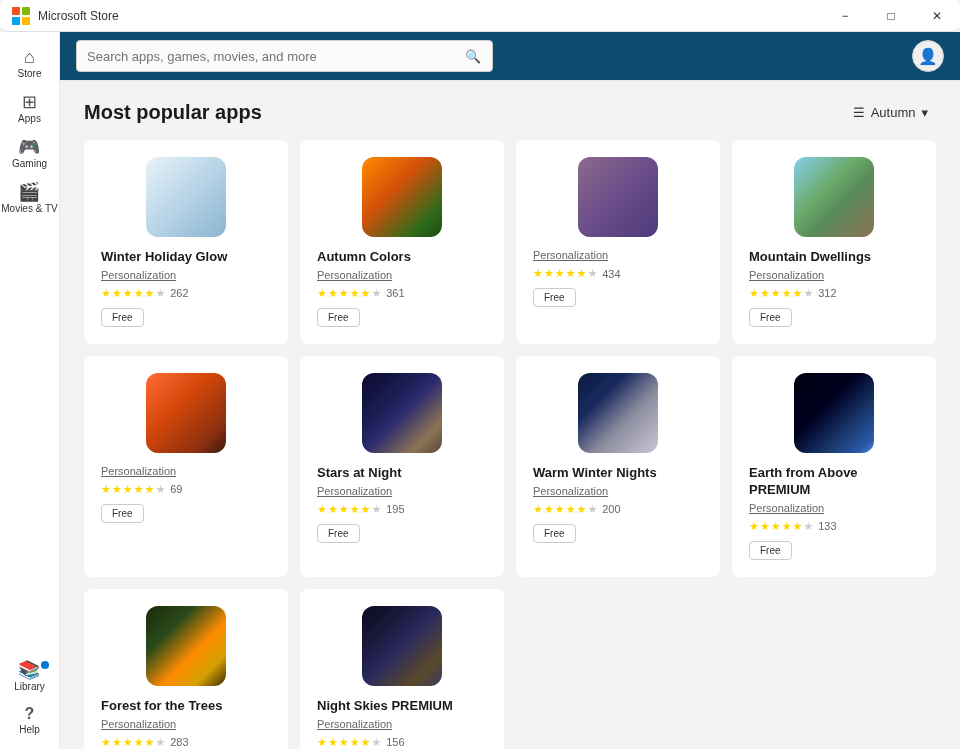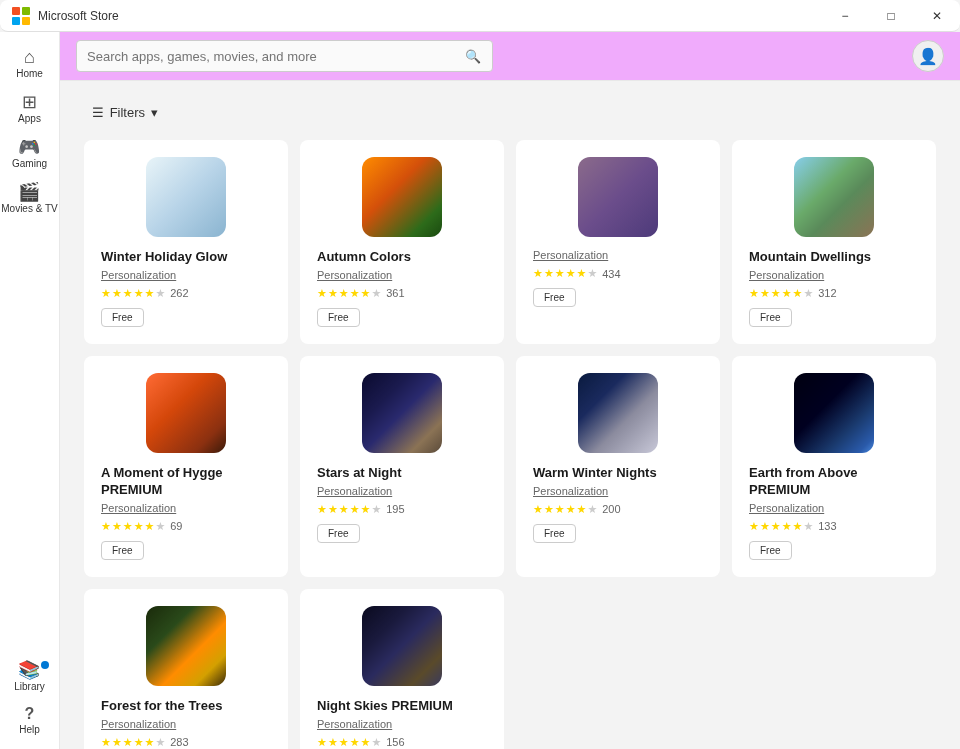--- a/index.html
+++ b/index.html
@@ -124,21 +124,21 @@
       flex: 1;
       display: flex;
       flex-direction: column;
       overflow: hidden;
     }
 
     
     .header-bar {
       display: flex;
       align-items: center;
-      background: #f0abfc;
+      background: #0c4a6e;
       padding: 8px 16px;
       gap: 12px;
       border-bottom: 1px solid #e8e8e8;
       flex-shrink: 0;
     }
     .search-box {
       flex: 1;
       max-width: 480px;
       height: 32px;
       border: 1px solid #ccc;
@@ -310,21 +310,21 @@
     <button class="titlebar-btn">□</button>
     <button class="titlebar-btn close">✕</button>
   </div>
 </div>
 
 <div class="app-layout">
 
   <div class="sidebar">
     <div class="sidebar-item">
       <span class="sidebar-icon">⌂</span>
-      <span class="sidebar-label">Home</span>
+      <span class="sidebar-label">Store</span>
     </div>
     <div class="sidebar-item">
       <span class="sidebar-icon">⊞</span>
       <span class="sidebar-label">Apps</span>
     </div>
     <div class="sidebar-item">
       <span class="sidebar-icon">🎮</span>
       <span class="sidebar-label">Gaming</span>
     </div>
     <div class="sidebar-item">
@@ -353,23 +353,24 @@
         <span class="search-icon">🔍</span>
       </div>
       <div class="header-spacer"></div>
       <div class="user-avatar">
         <span>👤</span>
       </div>
     </div>
 
     <div class="content-area">
       <div class="page-header">
+        <h1 class="page-title">Most popular apps</h1>
         <button class="filters-btn">
           <span>☰</span>
-          <span>Filters</span>
+          <span>Autumn</span>
           <span>▾</span>
         </button>
       </div>
 
       <div class="apps-grid" id="apps-grid">
 
       <div class="app-card">
     <div class="app-icon-wrapper">
       <div class="app-icon icon-winter"></div>
     </div>
@@ -441,21 +442,20 @@
                 <span class="star empty">★</span>
               </div>
       <span class="rating-count">312</span>
     </div>
     <div class="app-price">Free</div>
   </div>
           <div class="app-card">
     <div class="app-icon-wrapper">
       <div class="app-icon icon-hygge"></div>
     </div>
-    <div class="app-name">A Moment of Hygge PREMIUM</div>
     <div class="app-category">Personalization</div>
     <div class="app-rating">
       <div class="stars">
                 <span class="star">★</span>
                 <span class="star">★</span>
                 <span class="star">★</span>
                 <span class="star">★</span>
                 <span class="star half">★</span>
                 <span class="star empty">★</span>
               </div>

